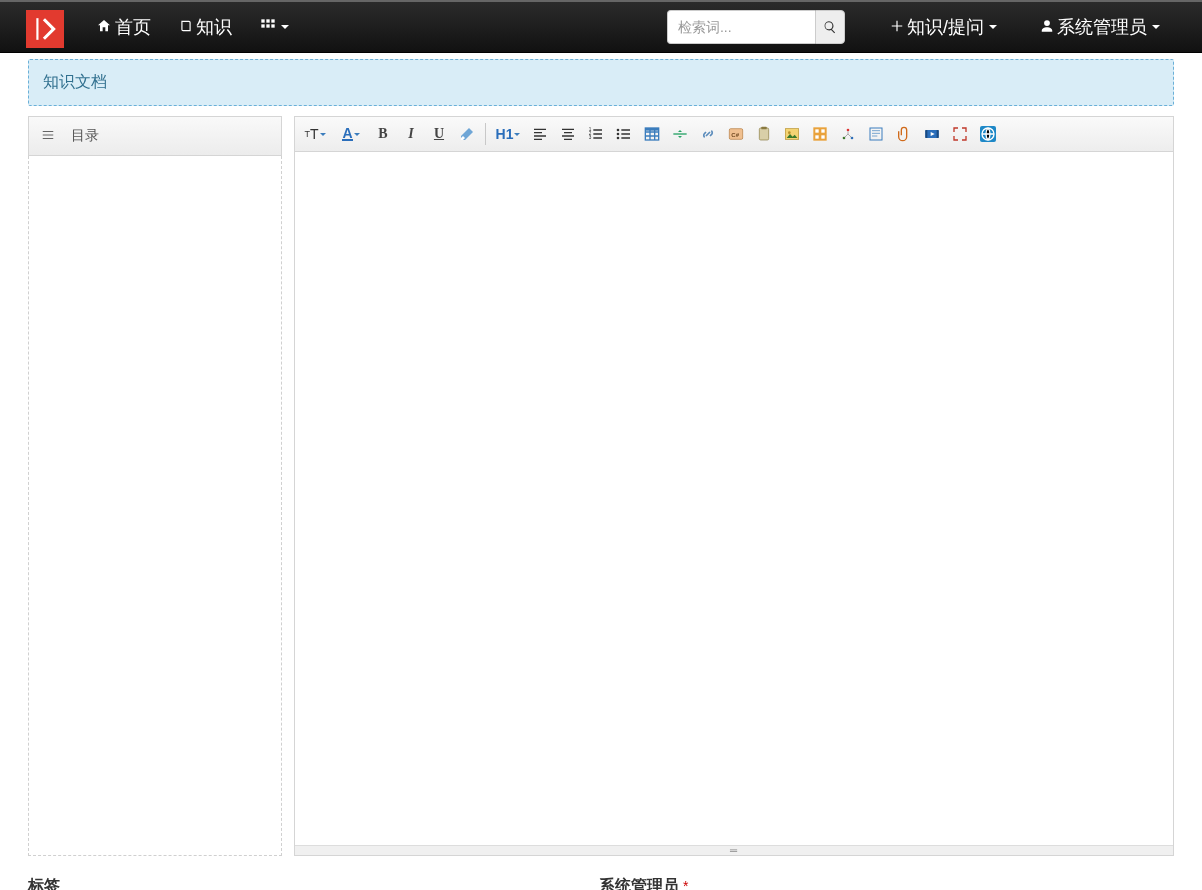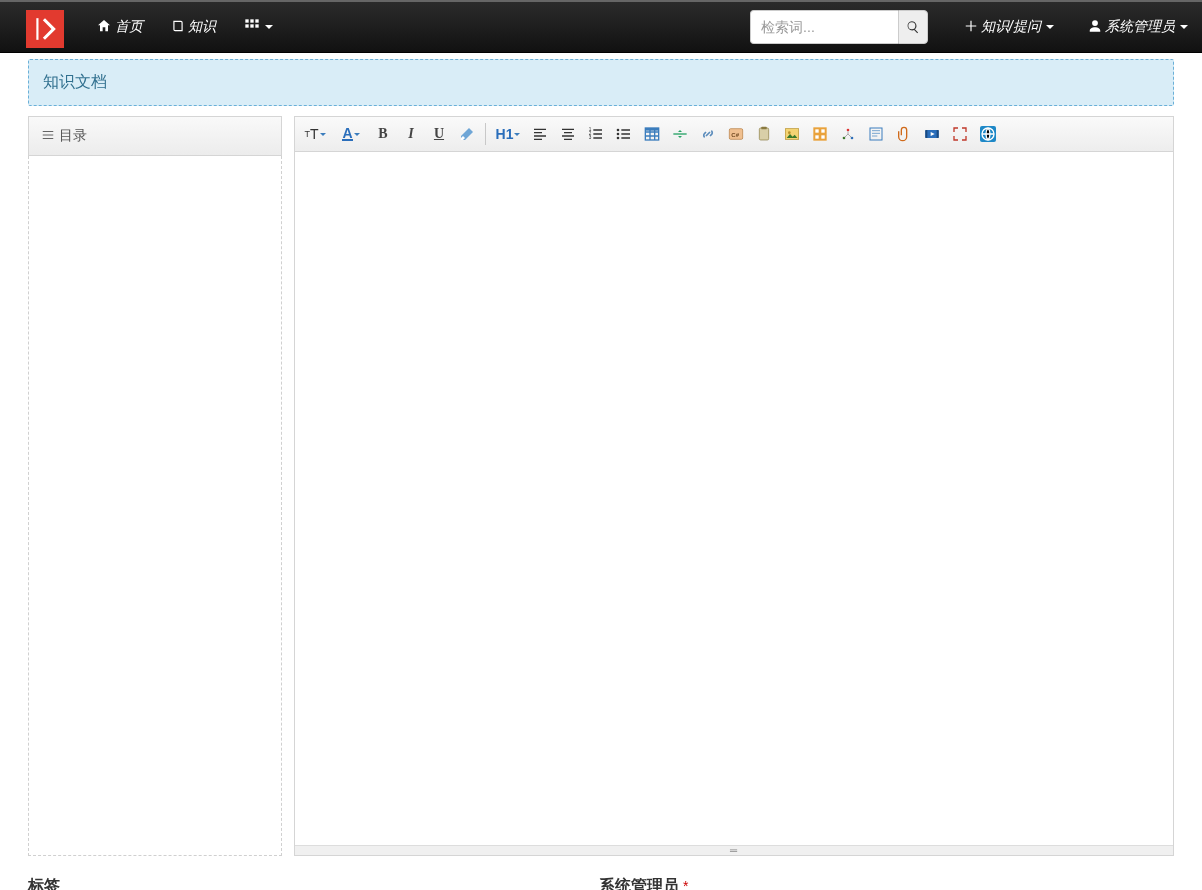--- a/index.html
+++ b/index.html
@@ -28,26 +28,25 @@
     display: flex; align-items: center; justify-content: center;
   }
   .brand svg { width: 26px; height: 26px; }
   .nav-left { display: flex; align-items: center; margin-left: 18px; }
   .nav-link {
     display: flex; align-items: center;
     gap: 3px;
     color: #fff; text-decoration: none;
     padding: 0 14px; height: 100%;
     cursor: pointer;
-    font-size: 14px;
-    font-style: italic;
+    font-size: 18px;
   }
   .nav-link .glyph { font-size: 16px; line-height: 1; }
   .nav-link .caret { margin-left: 2px; }
-  .nav-right { margin-left: auto; display: flex; align-items: center; gap: 6px; }
+  .nav-right { margin-left: auto; display: flex; align-items: center; padding-right: 28px; gap: 15px; }
   .search-wrap { display: flex; align-items: center; }
   .search-input {
     width: 148px; height: 34px;
     border: 1px solid #ccc;
     border-right: none;
     padding: 6px 10px;
     font-size: 14px;
     border-radius: 4px 0 0 4px;
     background: #fff; color: #555;
   }
@@ -87,21 +86,21 @@
   .sidebar {
     width: 254px;
     flex: none;
   }
   .toc-head {
     background: linear-gradient(#f9f9f9,#ececec);
     border: 1px solid #d5d5d5;
     color: #555;
     padding: 10px 12px;
     font-size: 14px;
-    display: flex; align-items: center; gap: 4px;
+    display: flex; align-items: center; gap: 16px;
   }
   .toc-body {
     border: 1px dashed #d0d0d0;
     border-top: none;
     background: #fff;
     height: 700px;
   }
   .editor {
     flex: 1;
     border: 1px solid #d5d5d5;

